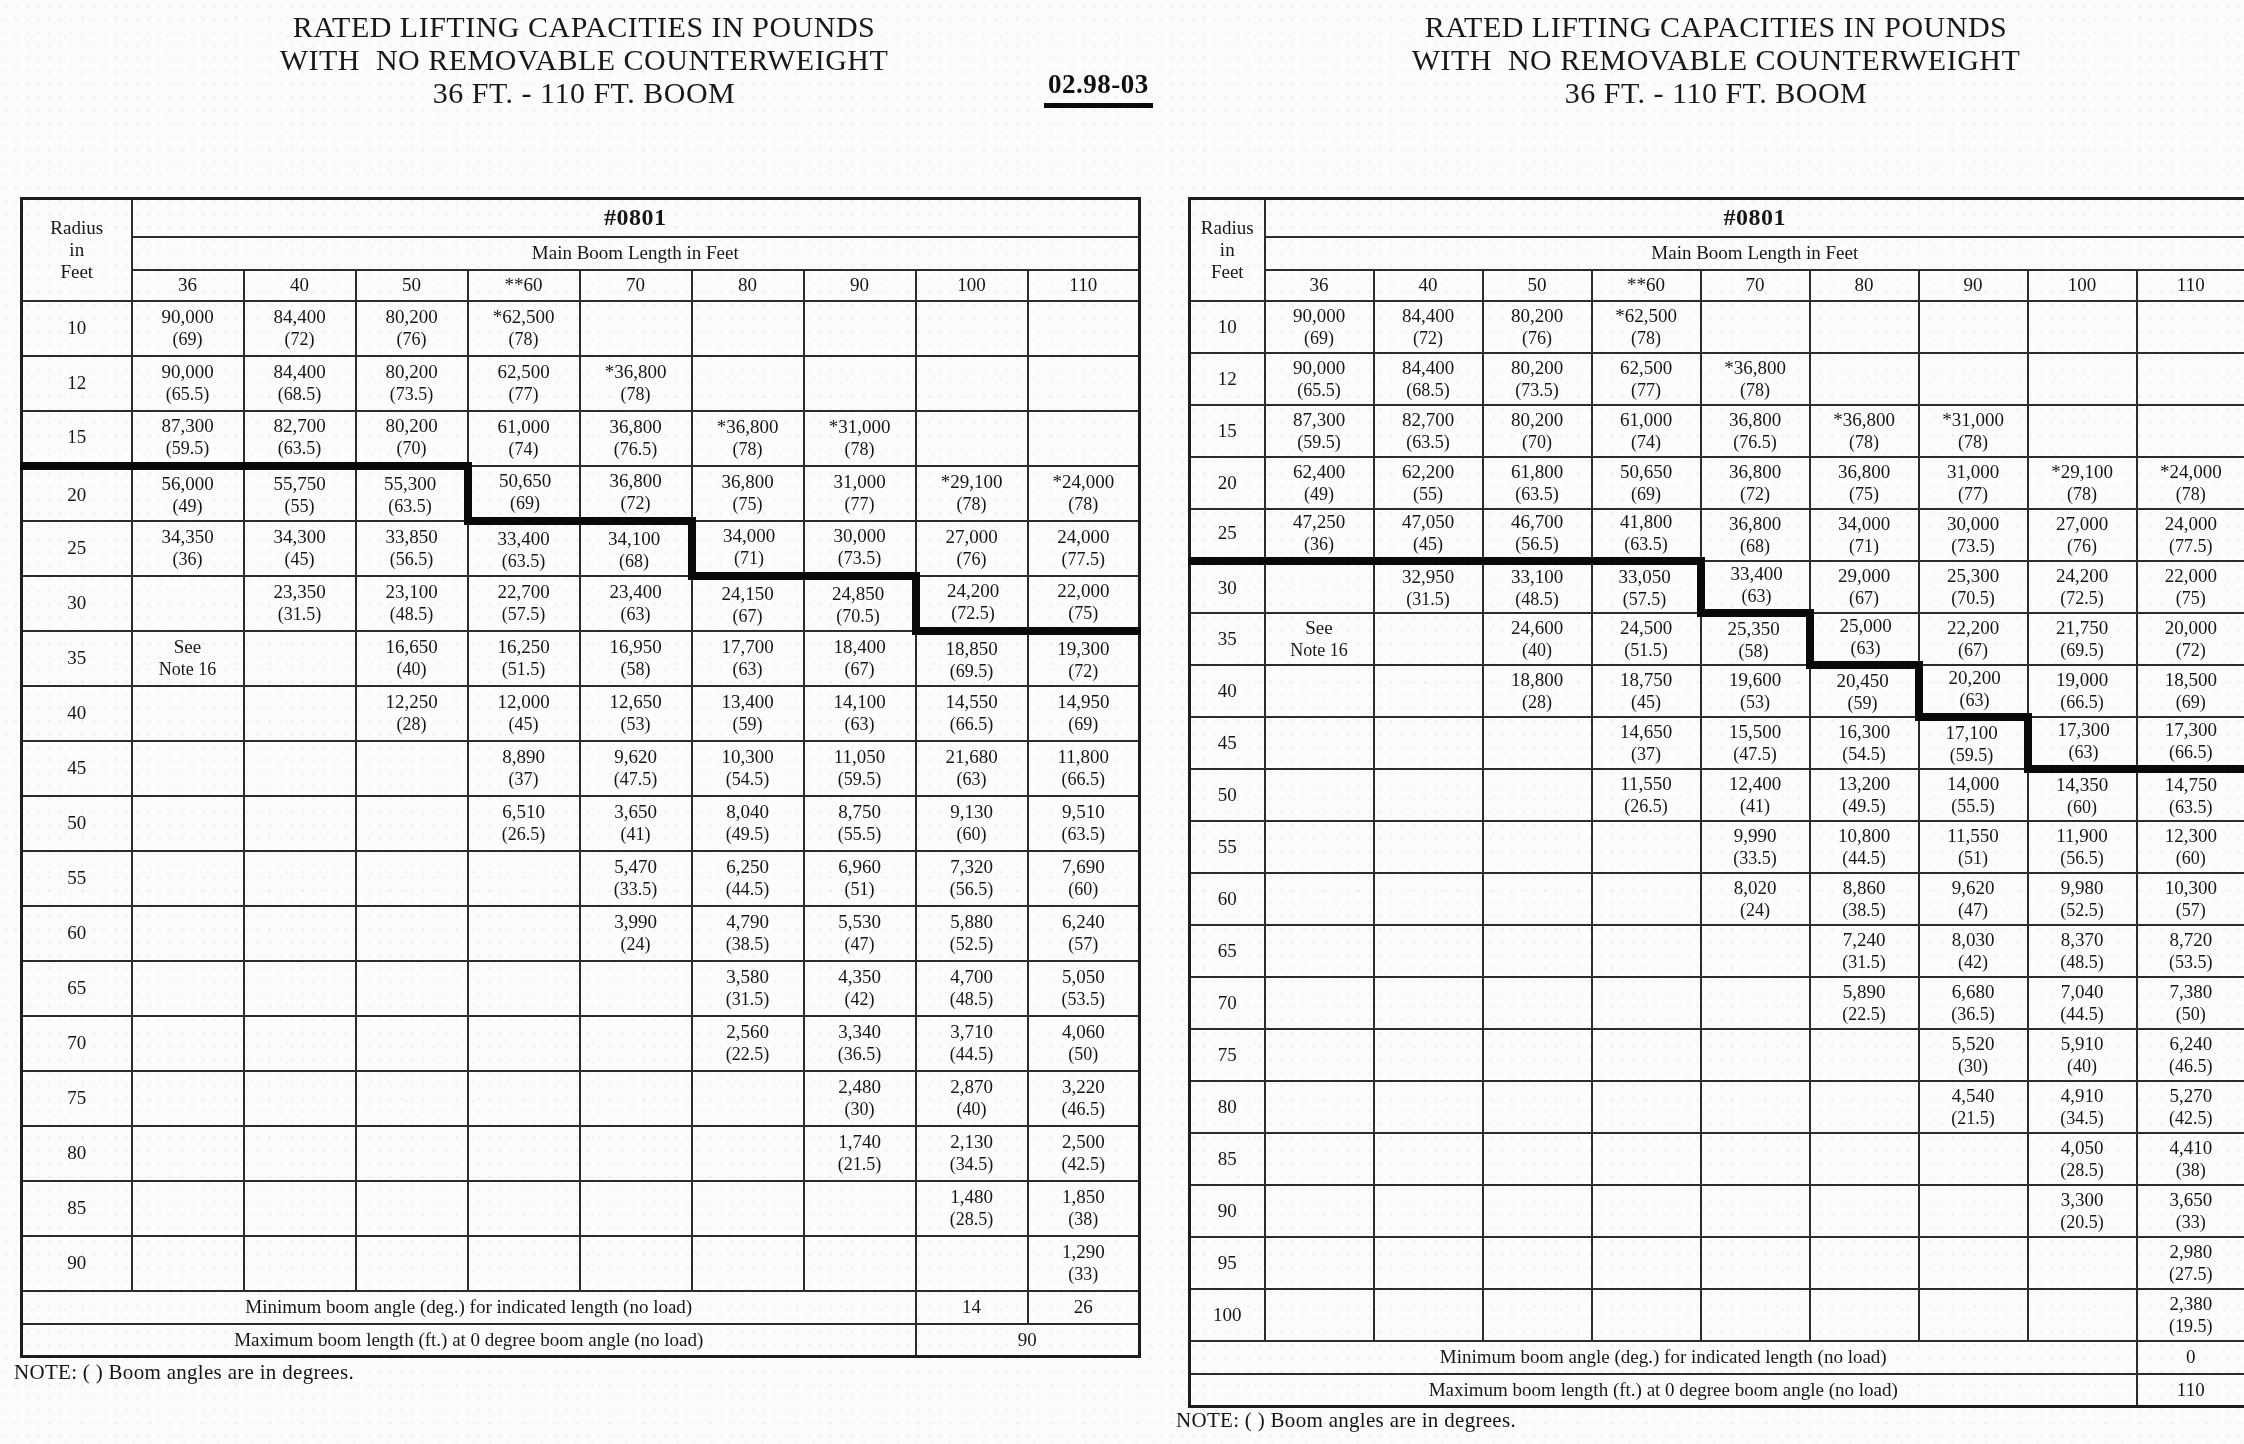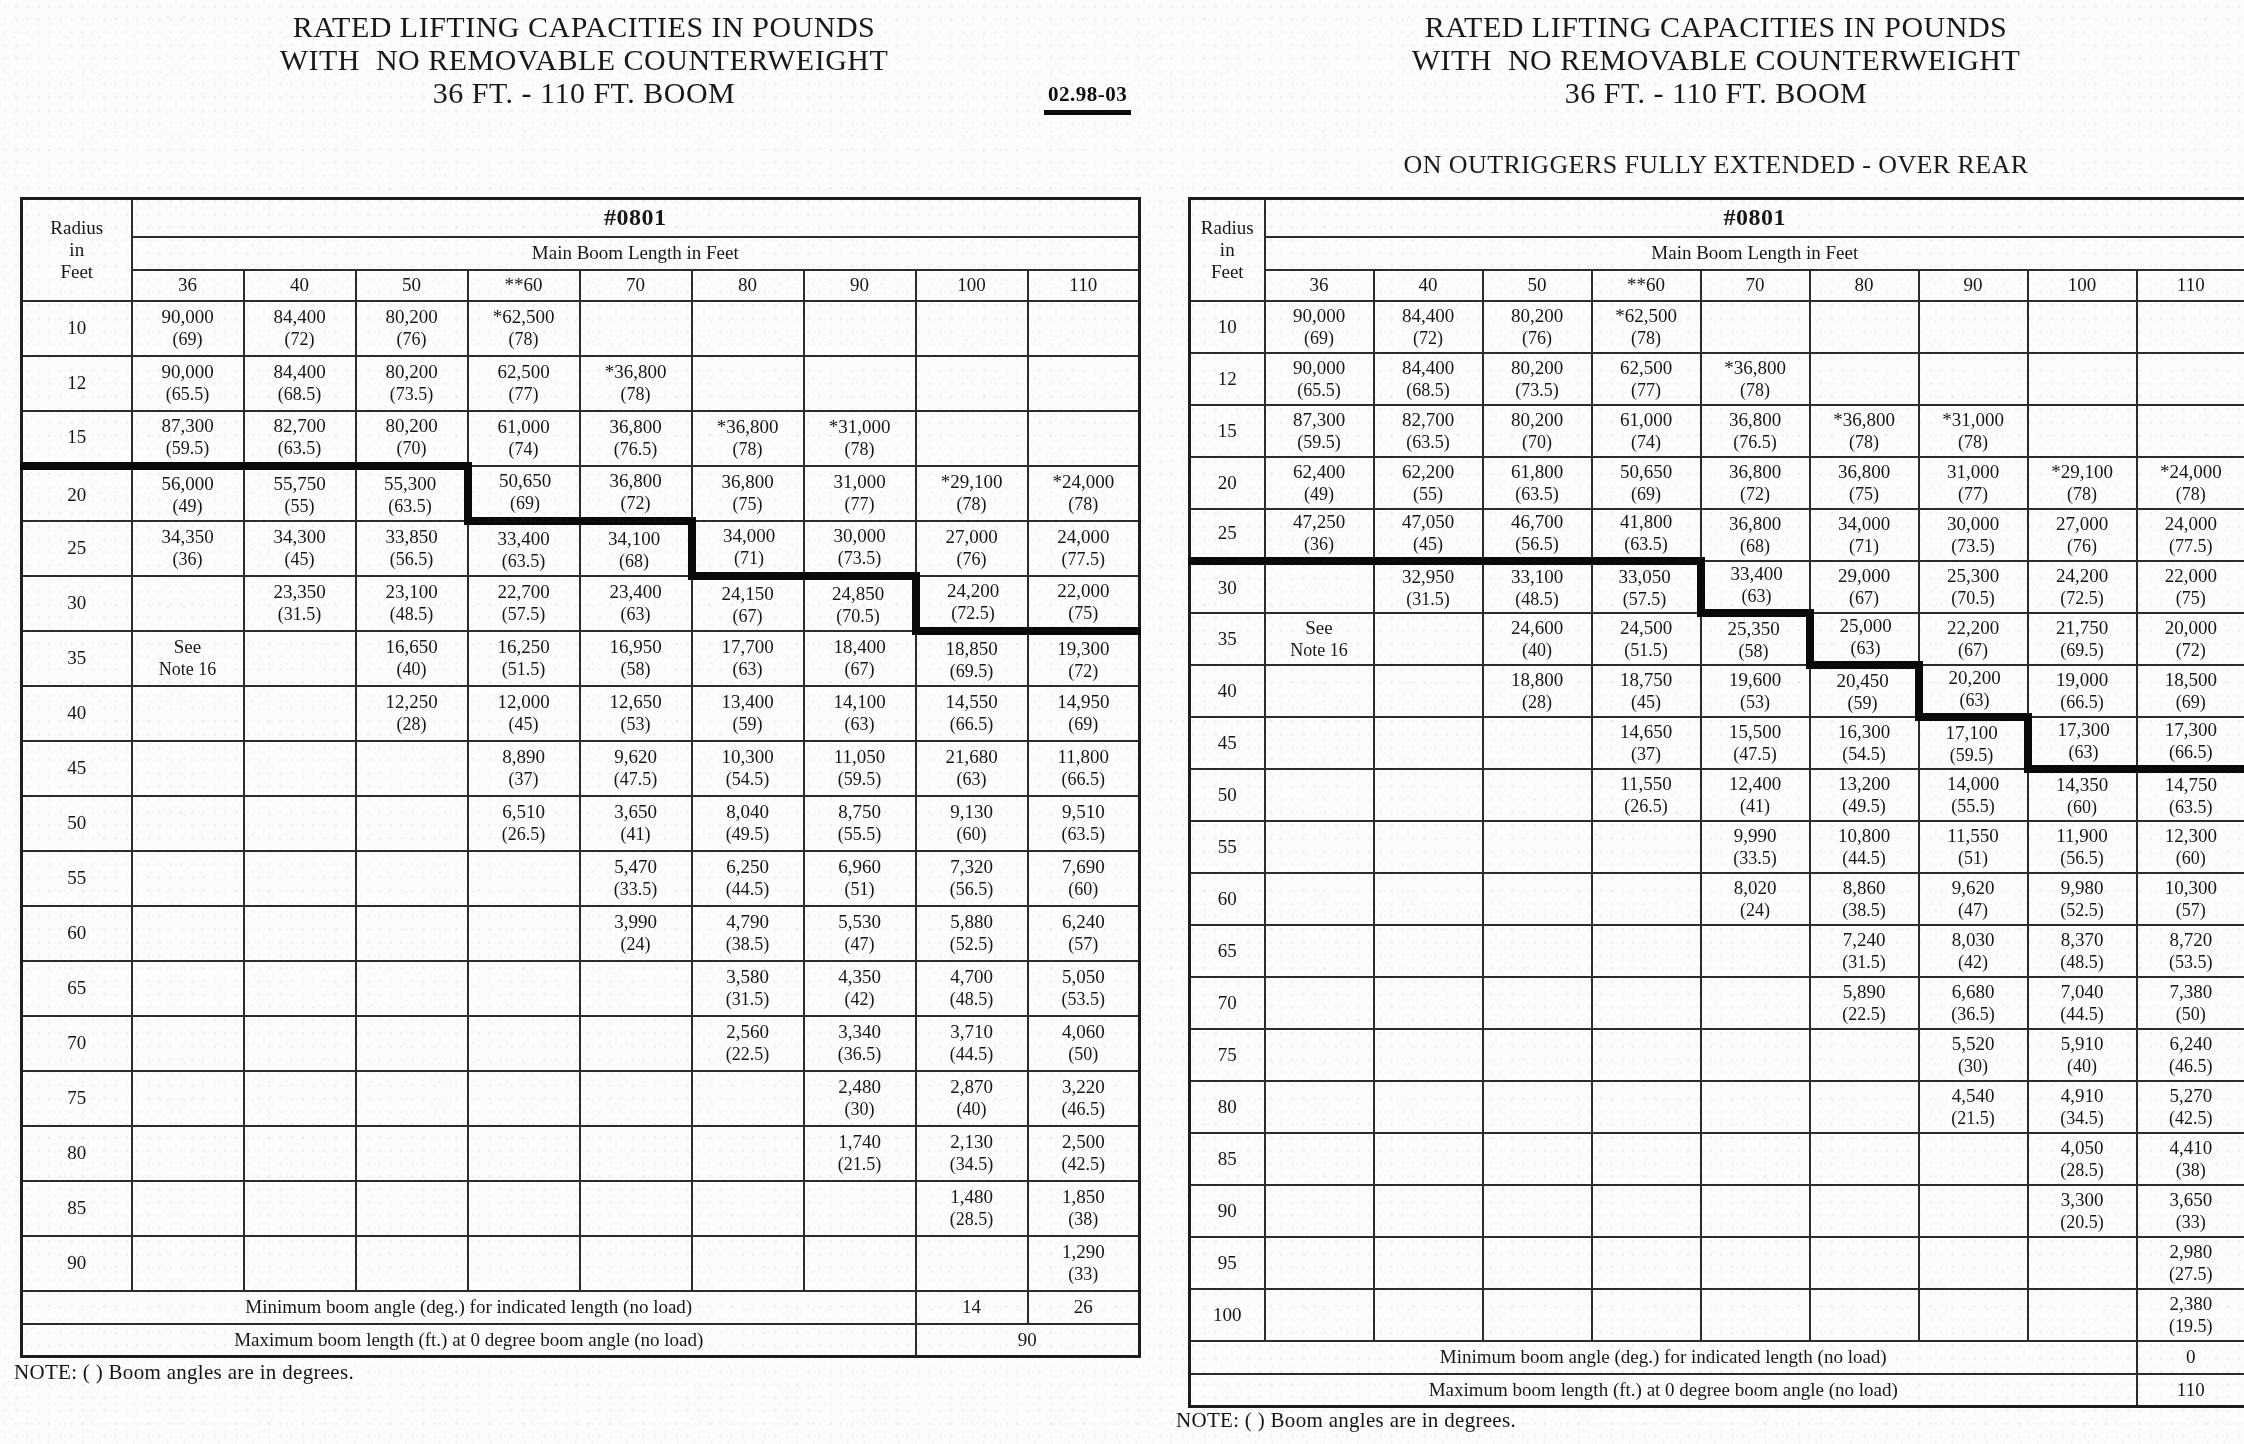--- a/index.html
+++ b/index.html
@@ -13,21 +13,21 @@
     background-position:0 0,6px 8px;
     font-family:Liberation Serif, serif;
     color:#161616;
     padding-left:32px;
   }
   .title{position:absolute;top:10px;width:700px;text-align:center;font-size:30px;line-height:33px;letter-spacing:.5px;color:#181818;}
   .title-line{white-space:pre-wrap;}
   .t-left-title{left:234px;}
   .t-right-title{left:1366px;}
   .page-code{
-    position:absolute;left:1044px;top:82px;font-size:21px;font-weight:bold;
+    position:absolute;left:1044px;top:69px;font-size:27px;font-weight:bold;
     border-bottom:5px solid #0c0c0c;padding:0 4px 3px 4px;letter-spacing:.5px;color:#0e0e0e;
   }
   .subtitle{position:absolute;text-align:center;font-size:26px;color:#1a1a1a;letter-spacing:.4px;}
   .s-left{left:20px;top:160px;width:1118px;}
   .s-right{left:1188px;top:150px;width:1056px;}
   table.cap-table{position:absolute;border-collapse:collapse;table-layout:fixed;border:3px solid #1d1d1d;}
   .t-left{left:20px;top:197px;width:1118px;}
   .t-right{left:1188px;top:197px;width:1056px;}
   .t-left col.c-radius{width:110px;} .t-left col.c-boom{width:112px;}
   .t-right col.c-radius{width:75px;} .t-right col.c-boom{width:109px;}
@@ -64,21 +64,20 @@
   </div>
 
   <div class="page-code">02.98-03</div>
 
   <div class="title t-right-title">
     <div class="title-line">RATED LIFTING CAPACITIES IN POUNDS</div>
     <div class="title-line">WITH  NO REMOVABLE COUNTERWEIGHT</div>
     <div class="title-line">36 FT. - 110 FT. BOOM</div>
   </div>
 
-  <div class="subtitle s-right">ON OUTRIGGERS FULLY EXTENDED - OVER REAR</div>
 
   <table class="cap-table t-left">
       <colgroup>
         <col class="c-radius">
         <col class="c-boom">
         <col class="c-boom">
         <col class="c-boom">
         <col class="c-boom">
         <col class="c-boom">
         <col class="c-boom">

